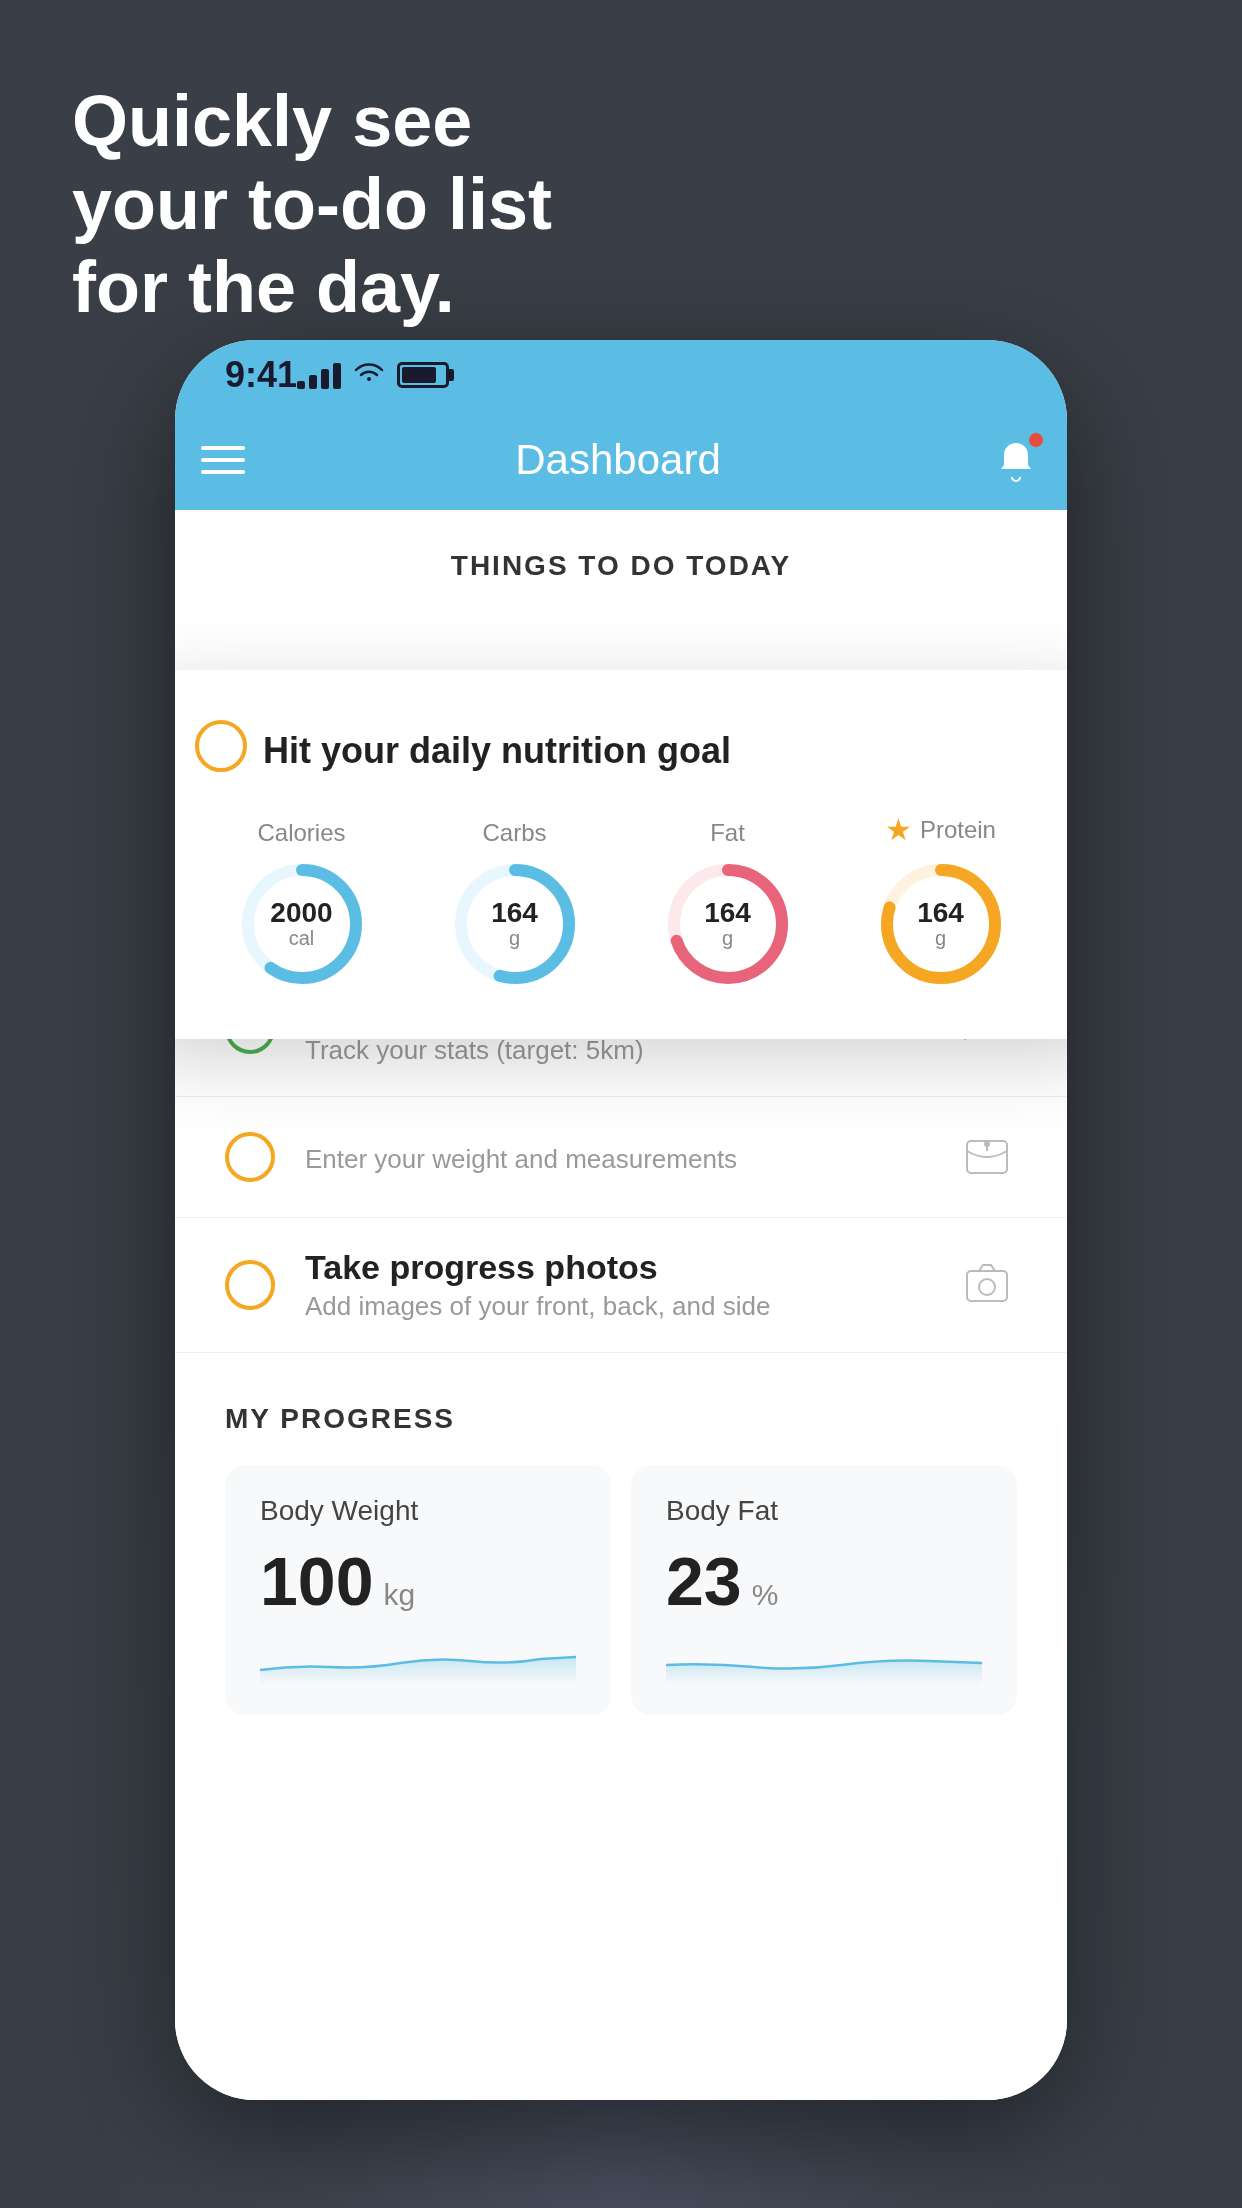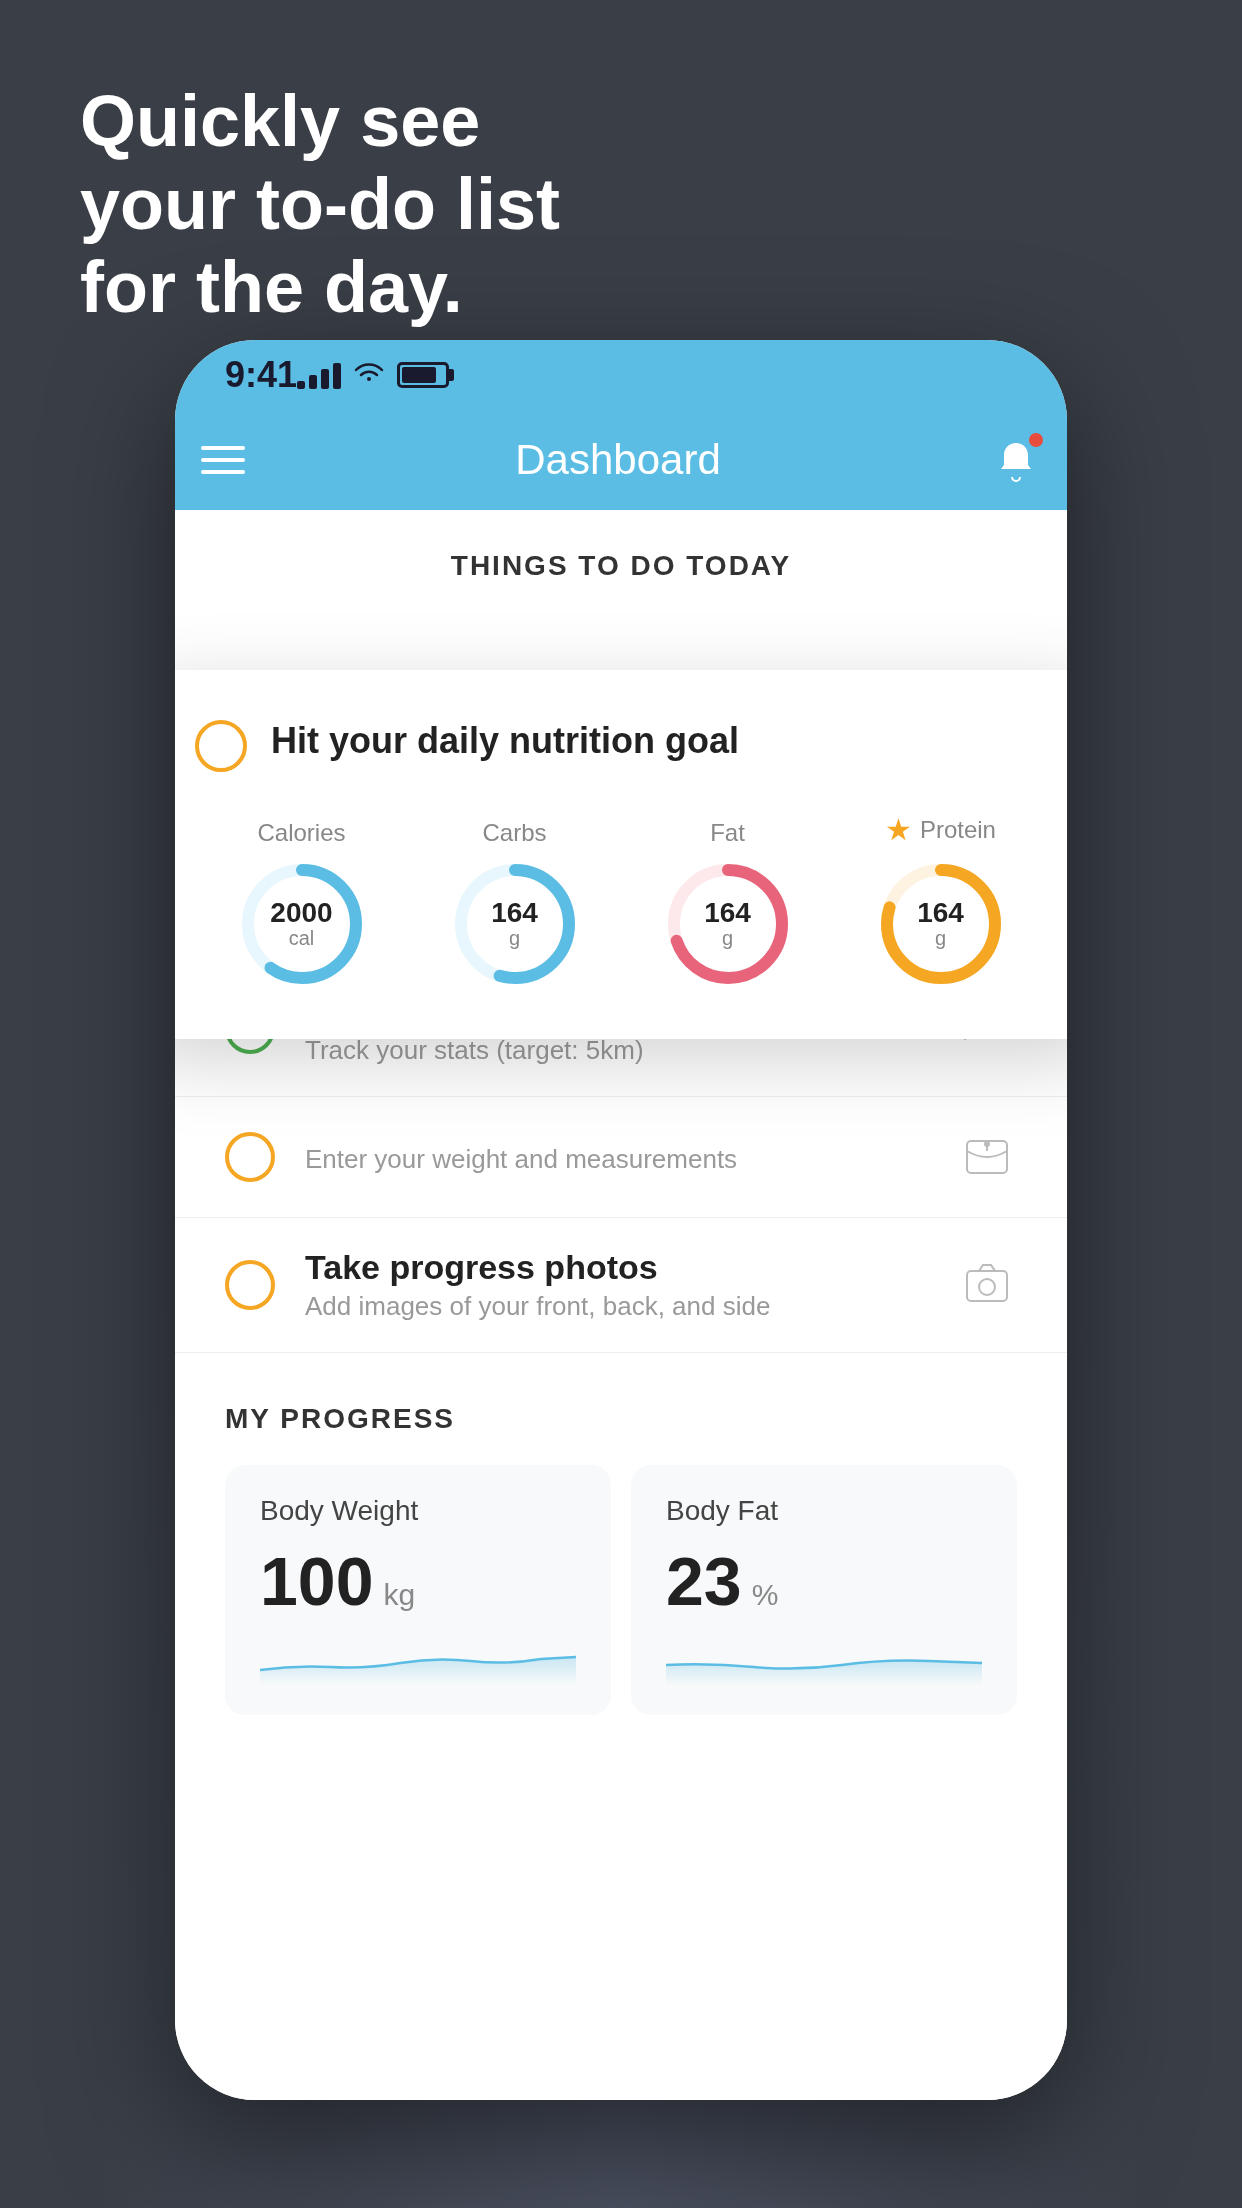--- a/index.html
+++ b/index.html
@@ -16,21 +16,21 @@
 
     .bg-overlay {
       position: absolute;
       top: 0; left: 0; right: 0; bottom: 0;
       background: radial-gradient(ellipse at 50% 100%, #4a5060 0%, #3a3f47 60%);
     }
 
     .headline {
       position: absolute;
       top: 80px;
-      left: 80px;
+      left: 72px;
       color: #ffffff;
       font-size: 72px;
       font-weight: 800;
       line-height: 1.15;
       z-index: 10;
     }
 
     
     .phone-frame {
       position: absolute;
@@ -194,22 +194,22 @@
       right: -40px;
       background: white;
       border-radius: 30px;
       padding: 50px 60px;
       box-shadow: 0 20px 80px rgba(0,0,0,0.18);
       z-index: 20;
     }
 
     .card-title-row {
       display: flex;
-      align-items: flex-start;
-      gap: 24px;
+      align-items: flex-end;
+      gap: 16px;
       margin-bottom: 40px;
     }
 
     .circle-check {
       width: 52px;
       height: 52px;
       border-radius: 50%;
       border: 4px solid #f5a623;
       flex-shrink: 0;
     }

